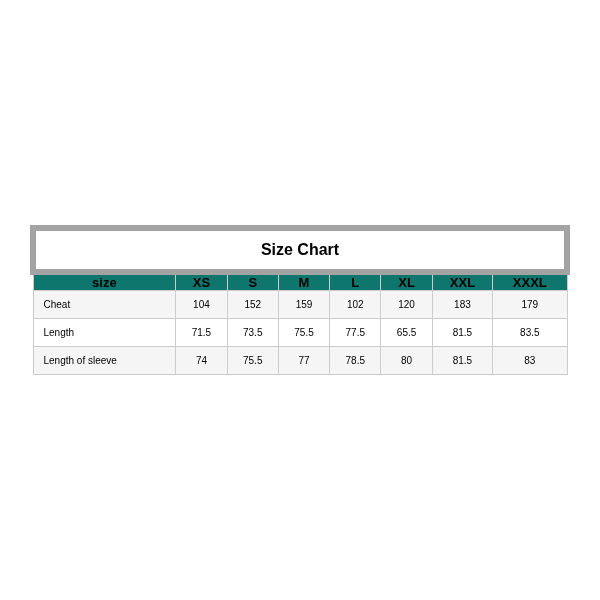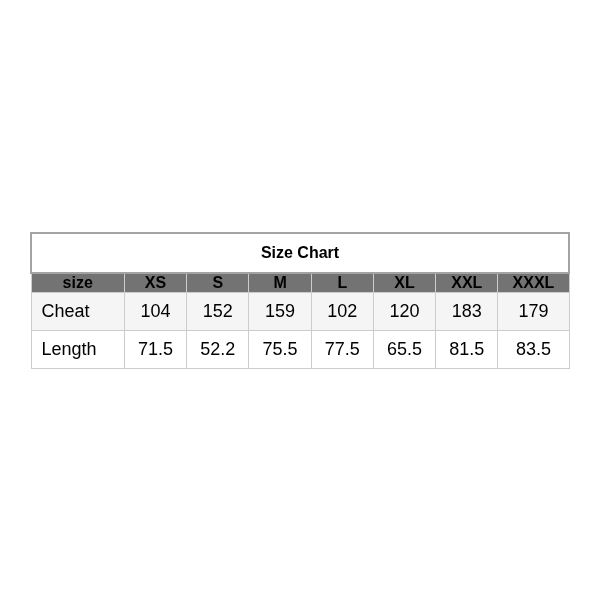--- a/index.html
+++ b/index.html
@@ -26,40 +26,40 @@
       width: 100%;
       border-collapse: collapse;
       border: 1px solid #cccccc;
     }
 
     .title-row td {
       text-align: center;
       font-size: 16px;
       font-weight: bold;
       padding: 10px 20px;
-      border: 2px solid #a3a3a3;
+      border: 6px solid #a3a3a3;
       background: #ffffff;
     }
 
     .header-row td {
       text-align: center;
-      font-size: 16px;
+      font-size: 13px;
       font-weight: bold;
       padding: 0 6px;
       border: 1px solid #cccccc;
-      background: #737373;
+      background: #0f766e;
     }
 
     .header-row td:first-child {
       font-weight: bold;
     }
 
     .data-row td {
       text-align: center;
-      font-size: 18px;
+      font-size: 10px;
       padding: 8px 6px;
       border: 1px solid #cccccc;
     }
 
     .data-row:nth-child(odd) td {
       background: #f5f5f5;
     }
 
     .data-row:nth-child(even) td {
       background: #ffffff;
@@ -97,22 +97,32 @@
           <td>152</td>
           <td>159</td>
           <td>102</td>
           <td>120</td>
           <td>183</td>
           <td>179</td>
         </tr>
         <tr class="data-row">
           <td>Length</td>
           <td>71.5</td>
-          <td>52.2</td>
+          <td>73.5</td>
           <td>75.5</td>
           <td>77.5</td>
           <td>65.5</td>
           <td>81.5</td>
           <td>83.5</td>
         </tr>
+        <tr class="data-row">
+          <td>Length of sleeve</td>
+          <td>74</td>
+          <td>75.5</td>
+          <td>77</td>
+          <td>78.5</td>
+          <td>80</td>
+          <td>81.5</td>
+          <td>83</td>
+        </tr>
       </tbody>
   </table>
 </div>
 
 </body></html>

